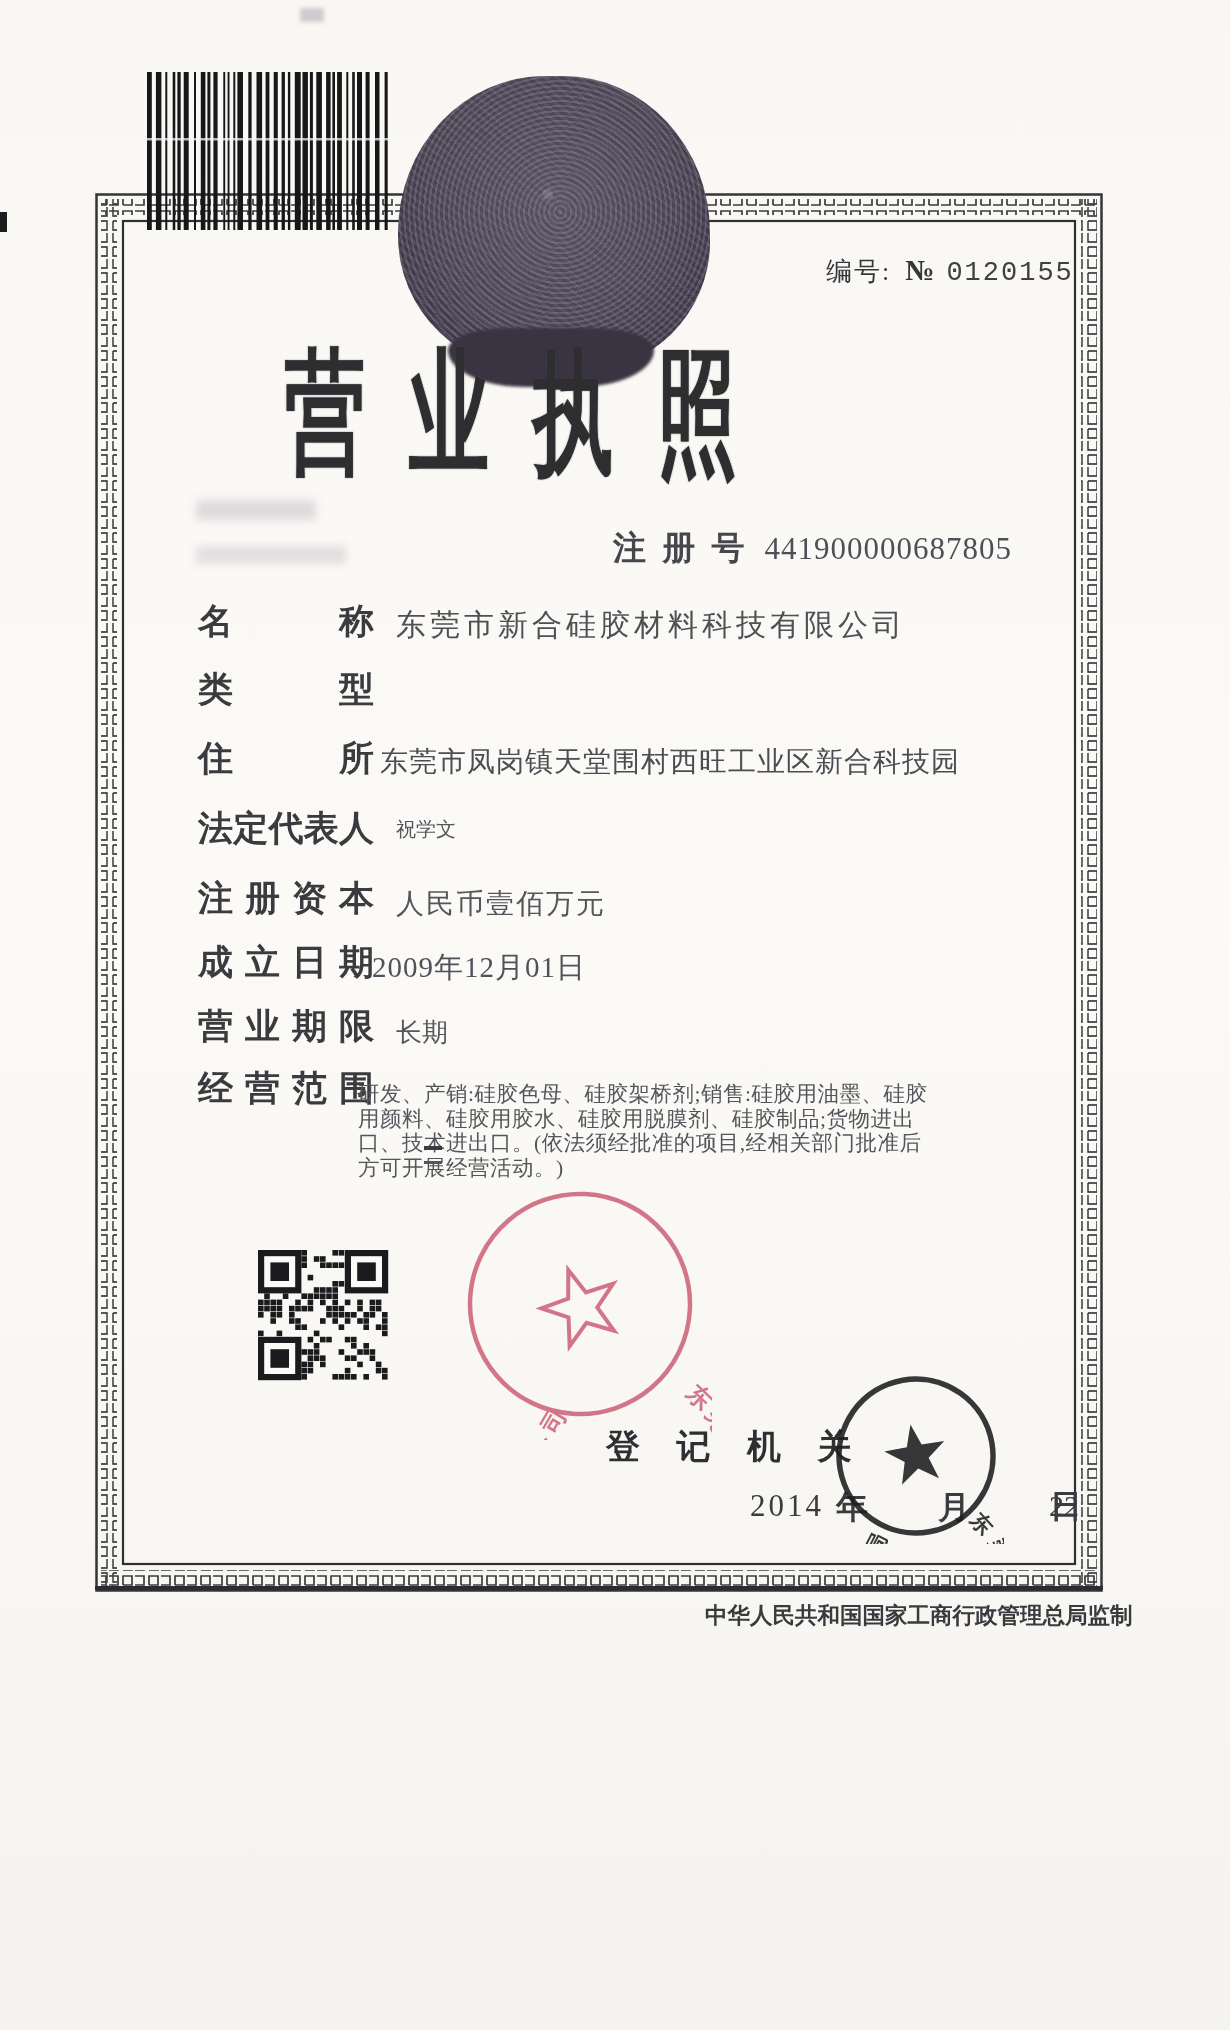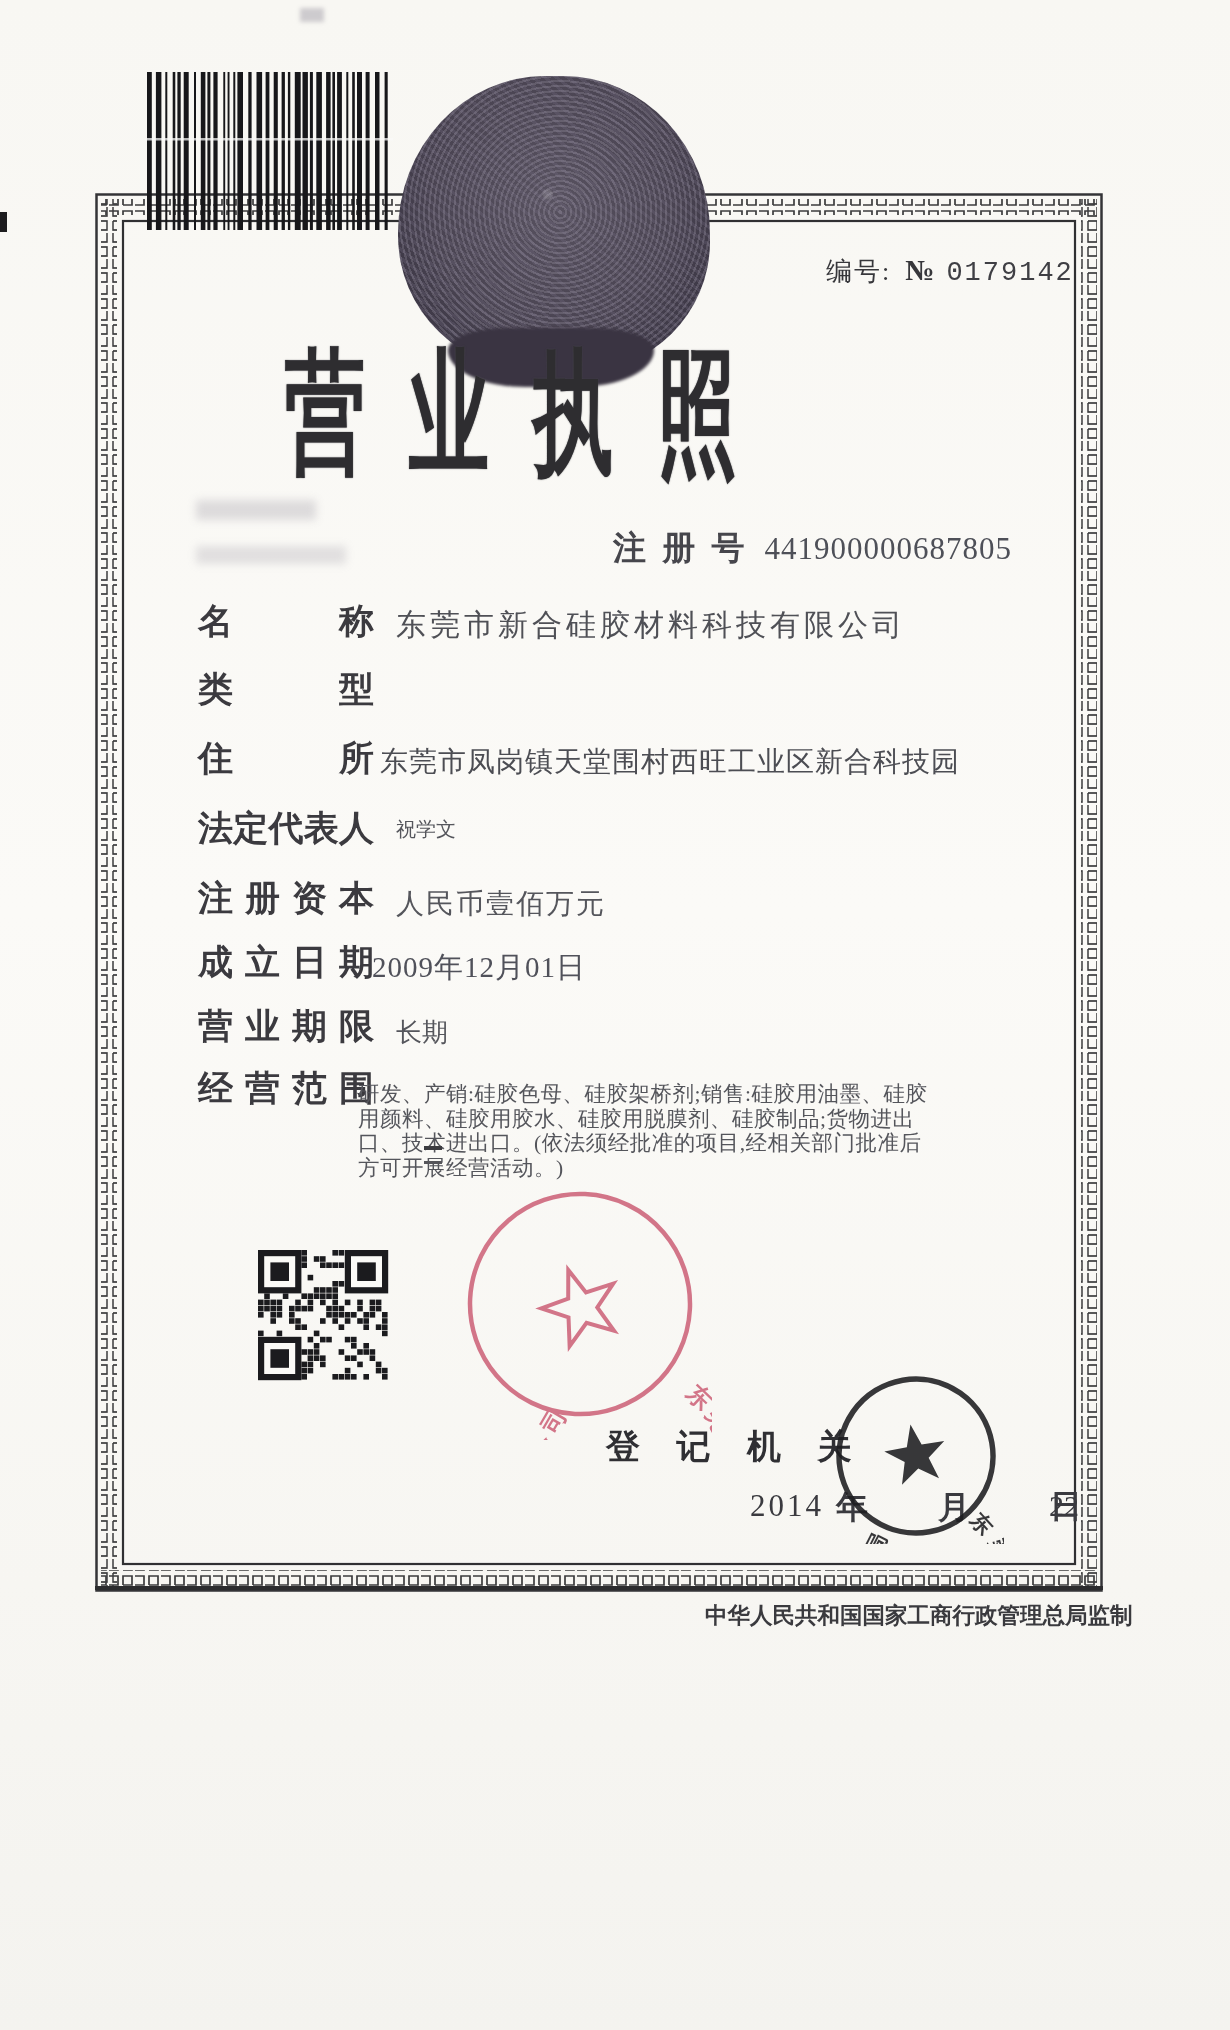--- a/index.html
+++ b/index.html
@@ -154,21 +154,21 @@
     <rect x="1.5" y="1.5" width="1005" height="1396" fill="none" stroke="#343437" stroke-width="2.5"></rect>
     <rect x="6" y="6" width="996" height="16" fill="url(#meaH)"></rect>
     <rect x="6" y="1377" width="996" height="16" fill="url(#meaH)"></rect>
     <rect x="6" y="6" width="16" height="1387" fill="url(#meaV)"></rect>
     <rect x="986" y="6" width="16" height="1387" fill="url(#meaV)"></rect>
     <rect x="28" y="28" width="952" height="1343" fill="none" stroke="#303032" stroke-width="2.2"></rect>
     <rect x="0" y="1393" width="1008" height="4" fill="#2c2c2e"></rect>
   </svg>
 
   <div class="abs serial-line">
-    <span class="serial-label">编号:</span><span class="serial-no">№</span><span class="serial-num">0179142</span>
+    <span class="serial-label">编号:</span><span class="serial-no">№</span><span class="serial-num">0120155</span>
   </div>
 
   <div class="abs title-row">
     <span>营</span>
     <span>业</span>
     <span>执</span>
     <span>照</span>
   </div>
 
   <div class="abs regno-line">

